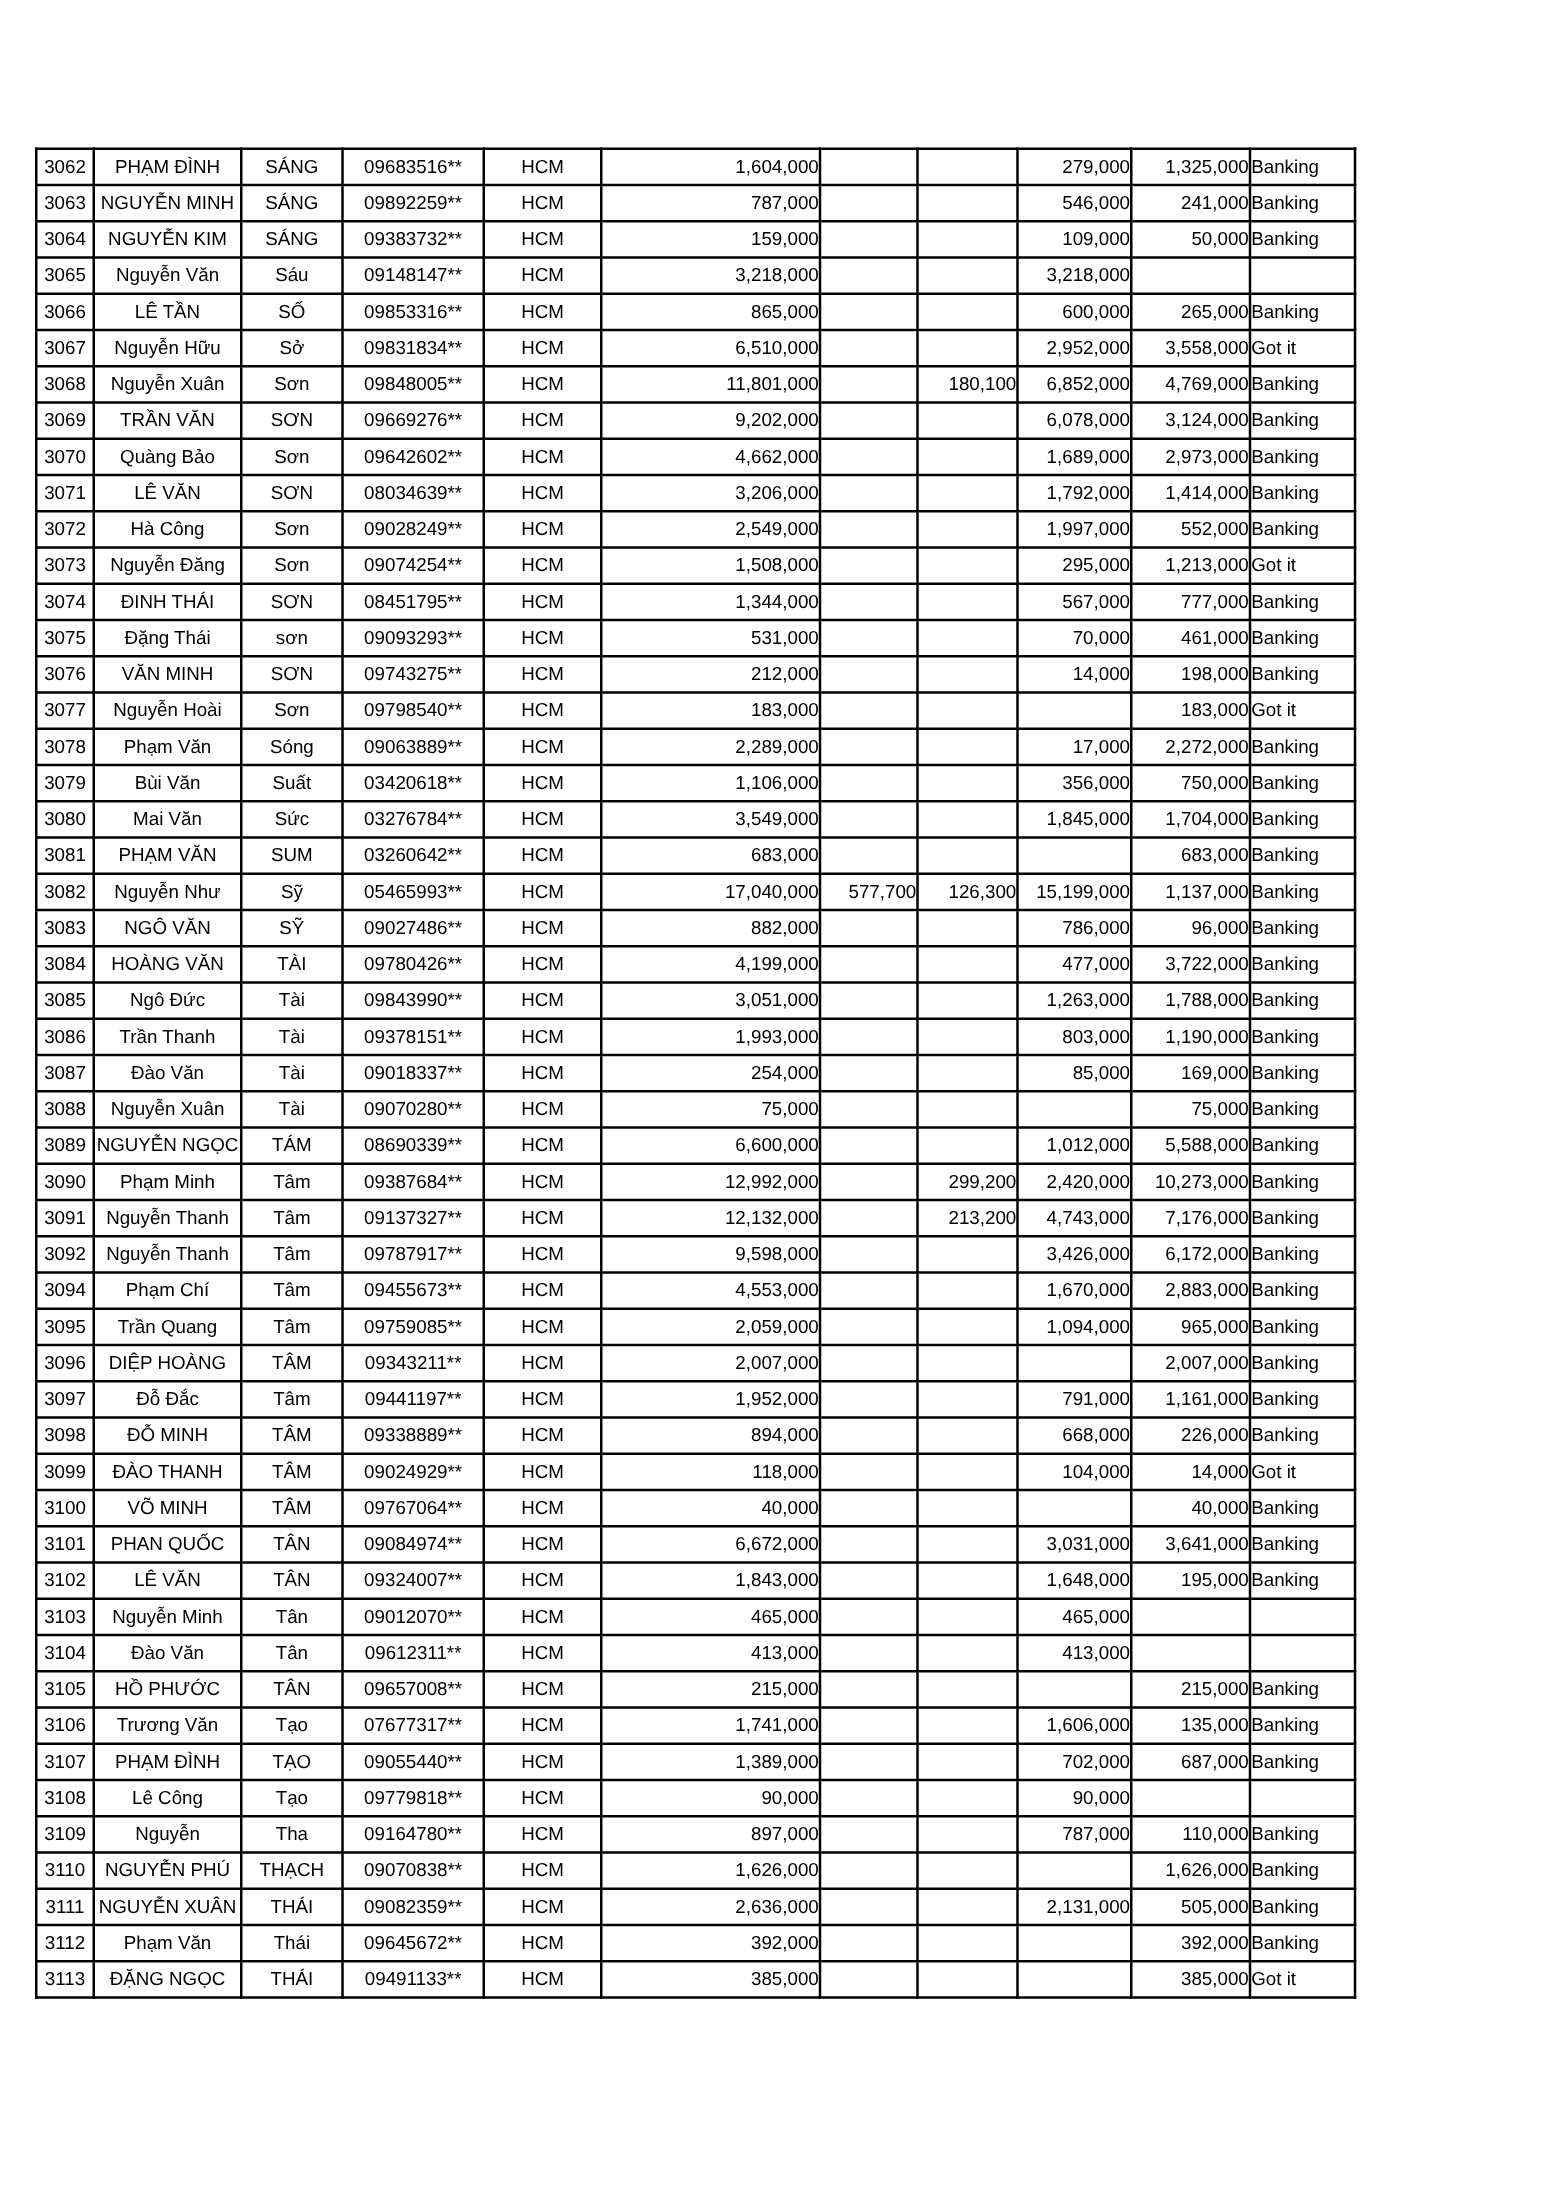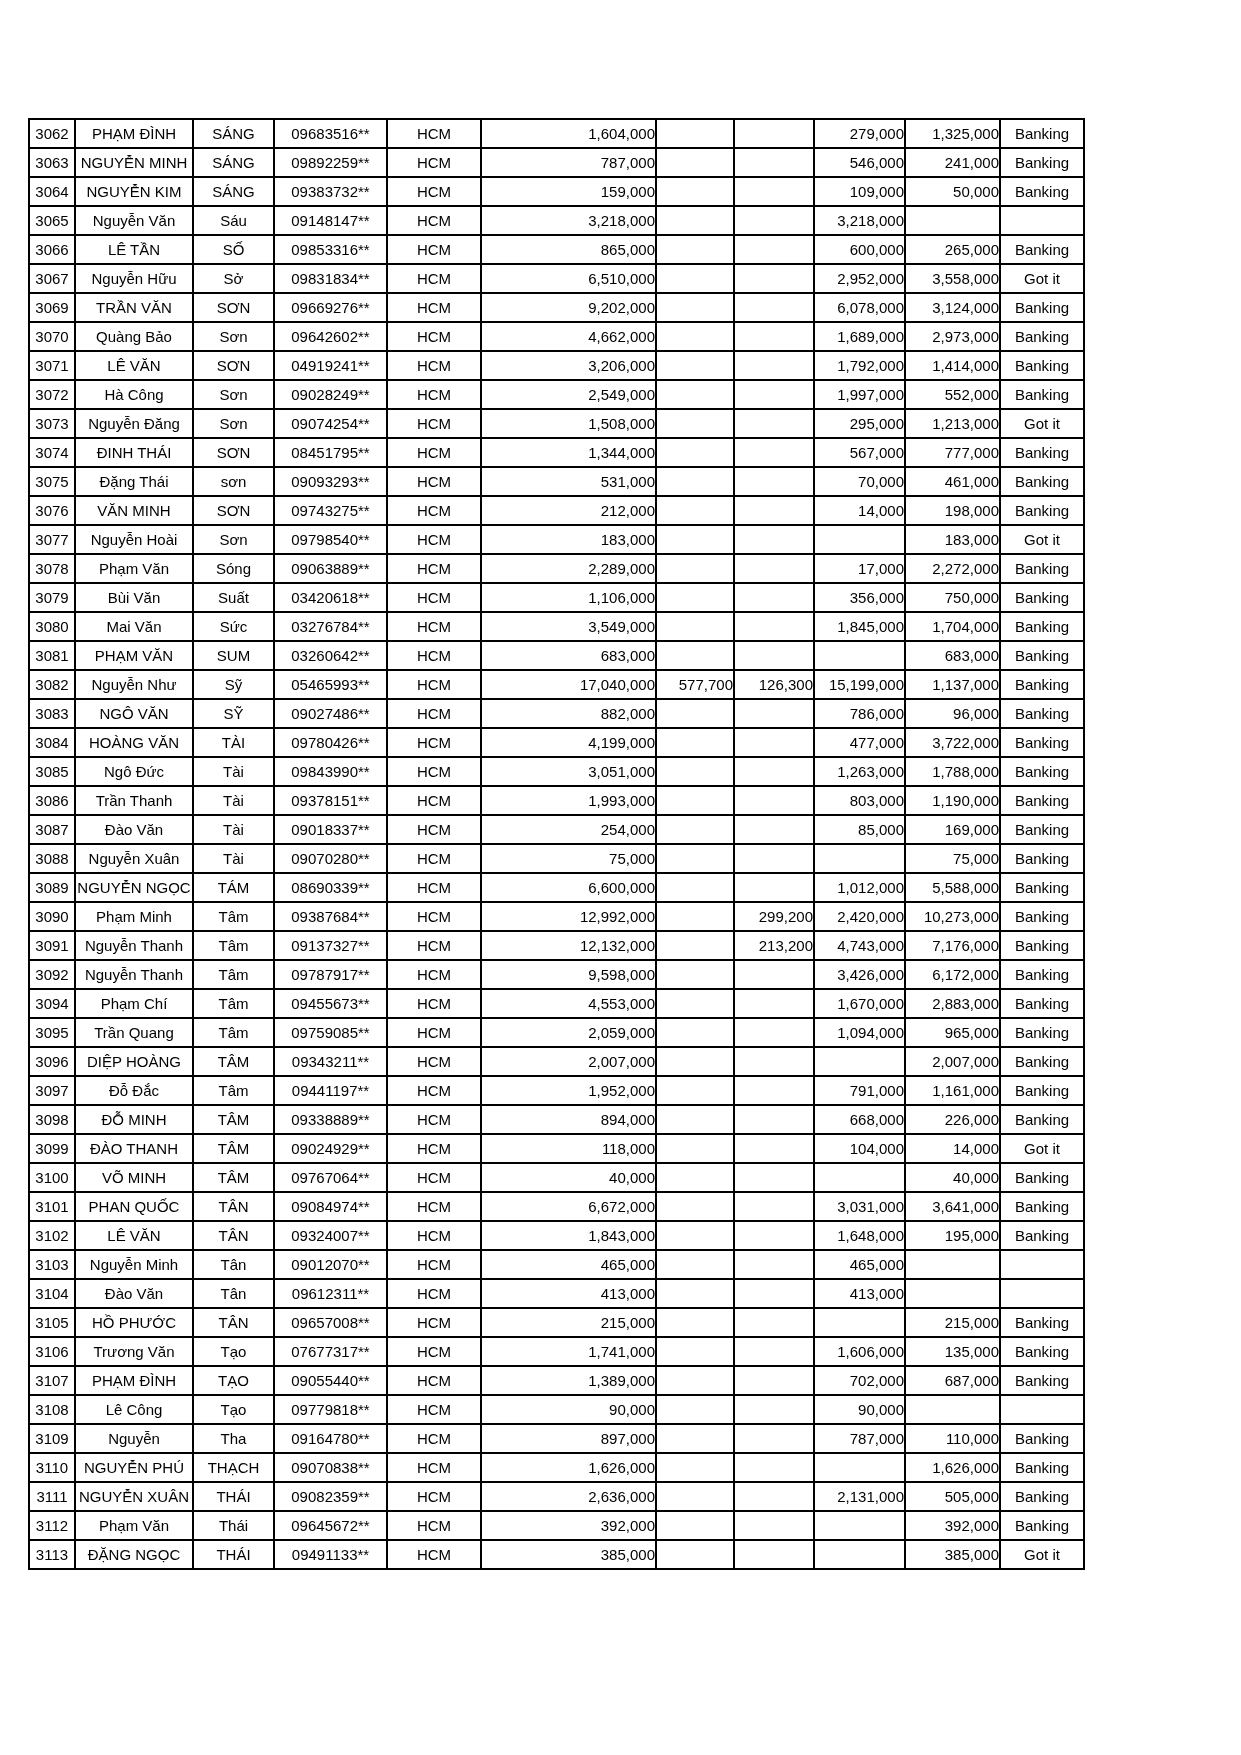--- a/index.html
+++ b/index.html
@@ -29,21 +29,21 @@
     height: 27px;
     font-size: 15px;
     line-height: 27px;
     padding: 0;
     overflow: hidden;
     white-space: nowrap;
     vertical-align: middle;
   }
   td.c-center { text-align: center; }
   td.c-right  { text-align: right; padding-right: 7px; }
-  td.c-status { text-align: center; font-size: 14px; }
+  td.c-status { font-size: 14px; }
   col.w-id     { width: 46px; }
   col.w-name   { width: 118px; }
   col.w-given  { width: 81px; }
   col.w-phone  { width: 113px; }
   col.w-city   { width: 94px; }
   col.w-amt1   { width: 175px; }
   col.w-amt2   { width: 78px; }
   col.w-amt3   { width: 80px; }
   col.w-amt4   { width: 91px; }
   col.w-amt5   { width: 95px; }
@@ -140,20 +140,33 @@
           <td class="c-center">09831834**</td>
           <td class="c-center">HCM</td>
           <td class="c-right">6,510,000</td>
           <td class="c-right"></td>
           <td class="c-right"></td>
           <td class="c-right">2,952,000</td>
           <td class="c-right">3,558,000</td>
           <td class="c-status">Got it</td>
         </tr>
         <tr>
+          <td class="c-center">3068</td>
+          <td class="c-center">Nguyễn Xuân</td>
+          <td class="c-center">Sơn</td>
+          <td class="c-center">09848005**</td>
+          <td class="c-center">HCM</td>
+          <td class="c-right">11,801,000</td>
+          <td class="c-right"></td>
+          <td class="c-right">180,100</td>
+          <td class="c-right">6,852,000</td>
+          <td class="c-right">4,769,000</td>
+          <td class="c-status">Banking</td>
+        </tr>
+        <tr>
           <td class="c-center">3069</td>
           <td class="c-center">TRẦN VĂN</td>
           <td class="c-center">SƠN</td>
           <td class="c-center">09669276**</td>
           <td class="c-center">HCM</td>
           <td class="c-right">9,202,000</td>
           <td class="c-right"></td>
           <td class="c-right"></td>
           <td class="c-right">6,078,000</td>
           <td class="c-right">3,124,000</td>
@@ -169,21 +182,21 @@
           <td class="c-right"></td>
           <td class="c-right"></td>
           <td class="c-right">1,689,000</td>
           <td class="c-right">2,973,000</td>
           <td class="c-status">Banking</td>
         </tr>
         <tr>
           <td class="c-center">3071</td>
           <td class="c-center">LÊ VĂN</td>
           <td class="c-center">SƠN</td>
-          <td class="c-center">04919241**</td>
+          <td class="c-center">08034639**</td>
           <td class="c-center">HCM</td>
           <td class="c-right">3,206,000</td>
           <td class="c-right"></td>
           <td class="c-right"></td>
           <td class="c-right">1,792,000</td>
           <td class="c-right">1,414,000</td>
           <td class="c-status">Banking</td>
         </tr>
         <tr>
           <td class="c-center">3072</td>

